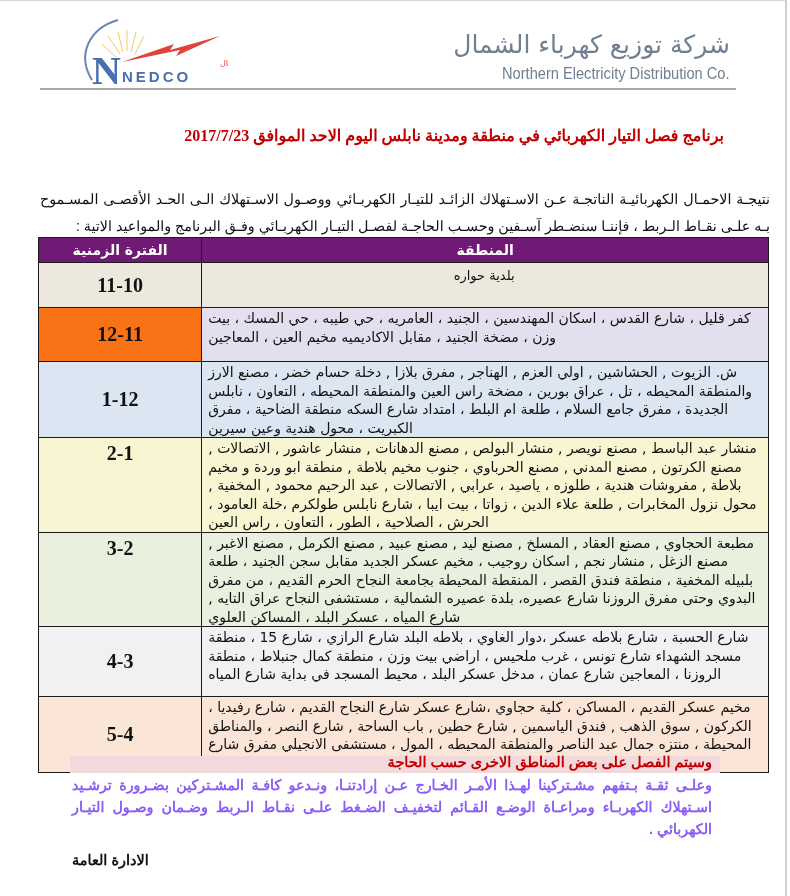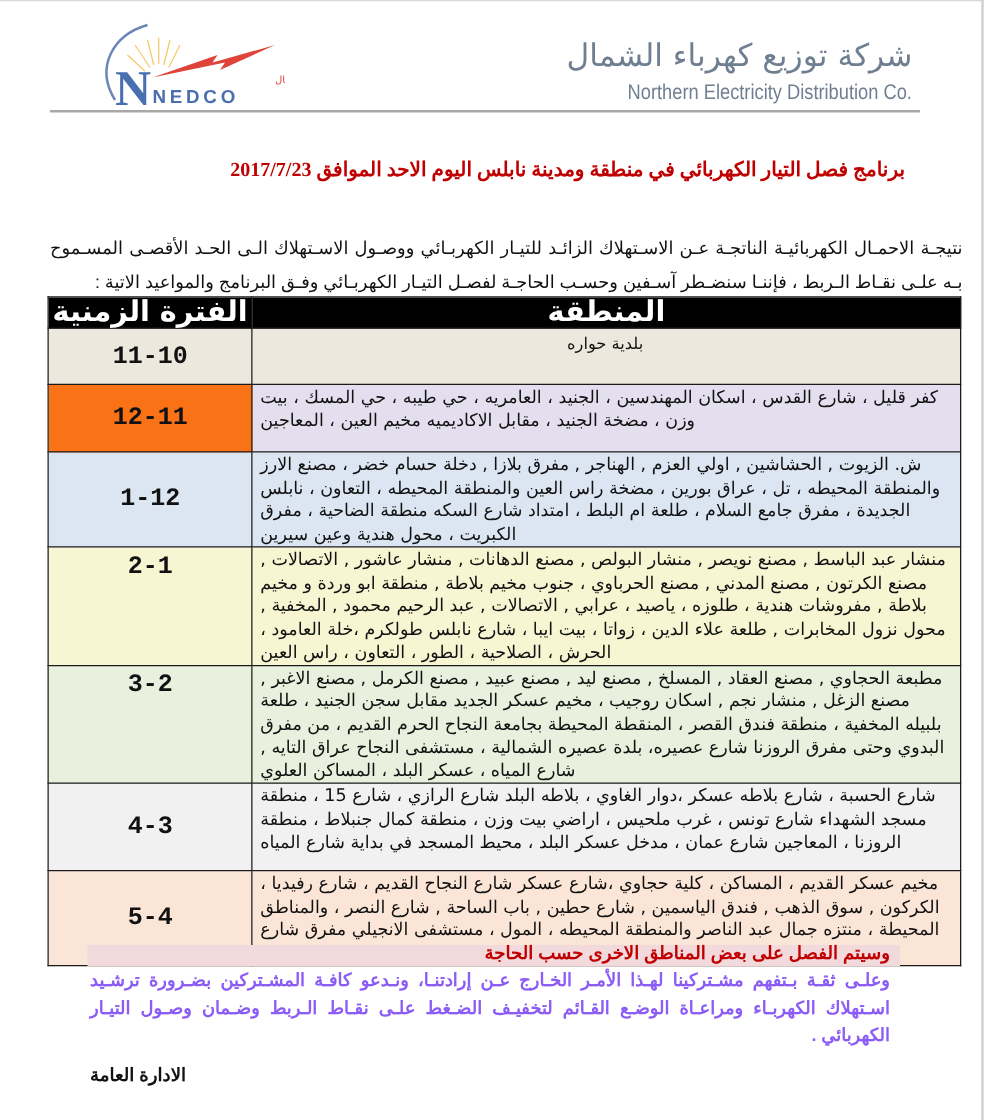--- a/index.html
+++ b/index.html
@@ -12,26 +12,26 @@
   .company-en { position:absolute; right:60px; top:64px; font-family:"Liberation Sans", sans-serif; font-size:17px; color:#6f7f91; transform:scaleX(0.86); transform-origin:right center; }
   .header-rule { position:absolute; left:40px; top:88px; width:696px; height:2px; background:#a8a8a8; }
 
   
   .doc-title { position:absolute; right:66px; top:126px; direction:rtl; color:#c00000; font-family:"Liberation Serif", serif; font-weight:bold; font-size:16px; white-space:nowrap; }
   .intro { position:absolute; right:20px; top:150px; width:730px; direction:rtl; text-align:justify; text-align-last:right; font-family:"Liberation Sans", sans-serif; font-size:14.3px; line-height:27px; color:#111;margin-top:36px; }
 
   
   table.schedule { position:absolute; left:38px; top:237px; width:731px; border-collapse:collapse; direction:rtl; table-layout:fixed; }
   table.schedule th, table.schedule td { border:1.4px solid #1b1b1b; vertical-align:top; padding:0; }
-  table.schedule th { background:#000000; color:#fff; font-family:"DejaVu Sans", sans-serif; font-weight:bold; font-size:23px; height:24px; line-height:24px; }
+  table.schedule th { background:#701a75; color:#fff; font-family:"DejaVu Sans", sans-serif; font-weight:bold; font-size:14px; height:24px; line-height:24px; }
   .col-area { width:566px; }
   .col-time { width:163px; }
   td.area { font-family:"DejaVu Sans", sans-serif; font-size:14px; line-height:18.5px; padding:1px 8px 0 6px !important; color:#111; text-align:left; }
   td.time { font-family:"Liberation Serif", serif; font-weight:bold; font-size:20px; text-align:center; color:#111; }
-  td.time span { display:block;font-family:Liberation Mono, monospace; }
+  td.time span { display:block; }
 
   
   .note-band { position:absolute; left:70px; top:756px; width:650px; height:17px; background:#f2d9dc; }
   .note { position:absolute; right:78px; top:754px; direction:rtl; font-family:"Liberation Sans", sans-serif; font-weight:bold; font-size:14.5px; color:#c00000; white-space:nowrap;margin-left:16px; }
   .closing { position:absolute; right:78px; top:774px; width:640px; direction:rtl; text-align:justify; text-align-last:right; font-family:"Liberation Sans", sans-serif; font-weight:bold; font-size:14.3px; line-height:22px; color:#8b5cf6; }
   .signature { position:absolute; left:72px; top:852px; direction:rtl; font-family:"Liberation Sans", sans-serif; font-weight:bold; font-size:14.5px; color:#111; }
 </style>
 </head>
 <body>
 

